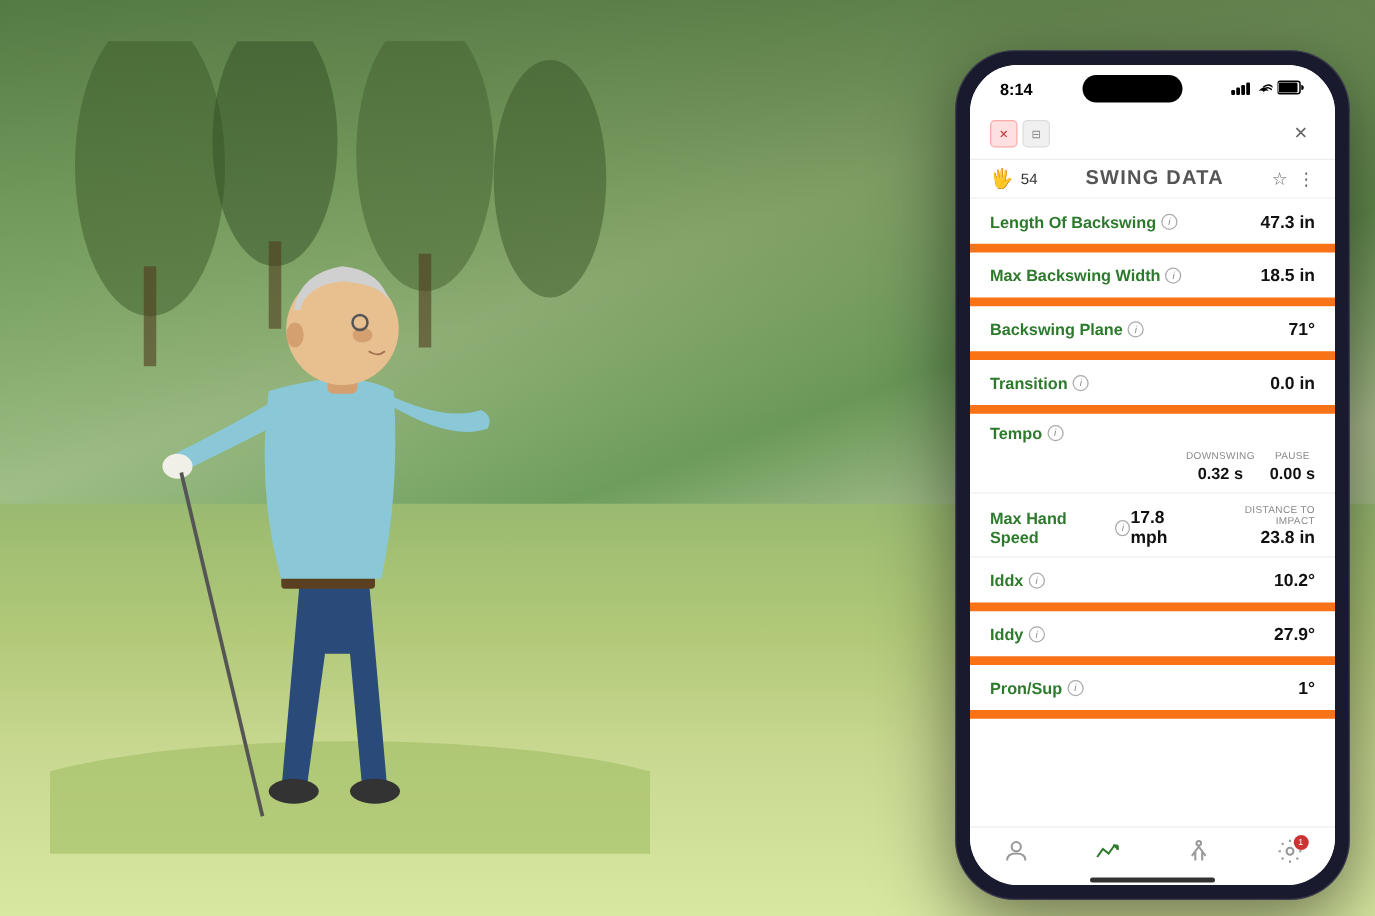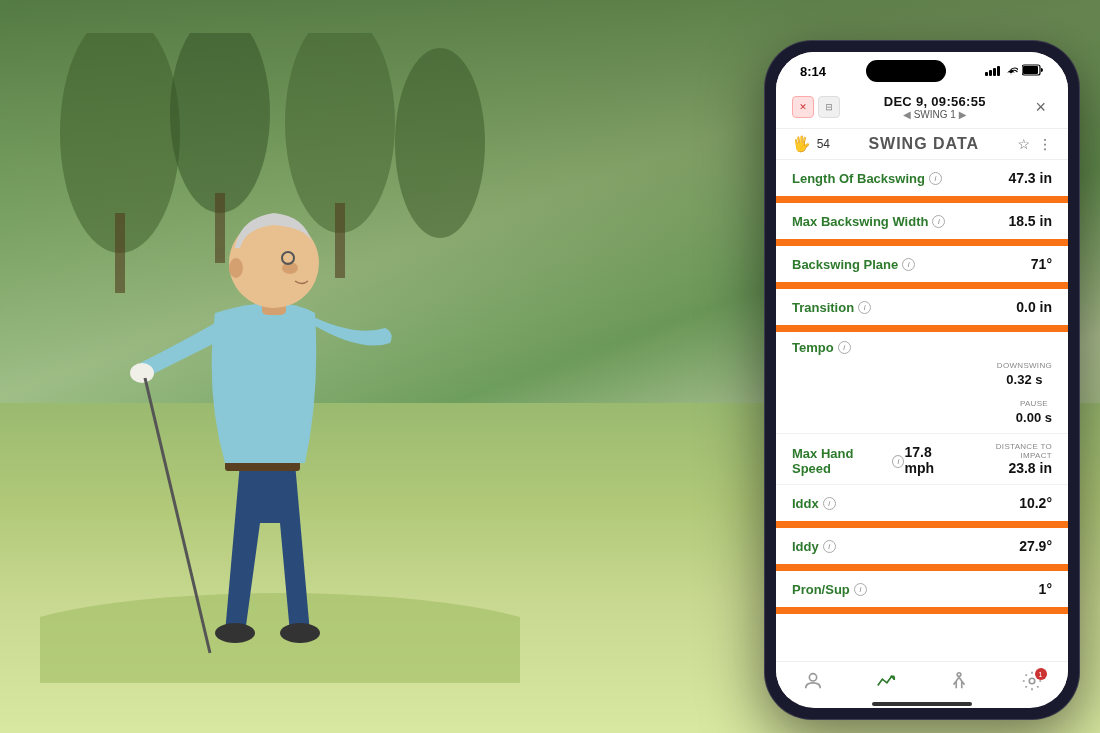--- a/index.html
+++ b/index.html
@@ -506,28 +506,20 @@
           </span>
         </div>
       </div>
 
       <div class="app-header">
         <div class="header-top">
           <div class="header-icons-left">
             <div class="icon-box red-x">✕</div>
             <div class="icon-box">⊟</div>
           </div>
-          <div class="header-date-time">
-            <div class="date-text">DEC 9, 09:56:55</div>
-            <div class="swing-label">
-              <span style="color:#888;">◀</span>
-              <span>SWING 1</span>
-              <span style="color:#888;">▶</span>
-            </div>
-          </div>
           <div class="close-btn">×</div>
         </div>
       </div>
 
       <div class="sub-header">
         <div style="display:flex;align-items:center;gap:4px;">
           <span style="font-size:15px;">🖐</span>
           <span class="sensor-num">54</span>
         </div>
         <span class="swing-data-label">SWING DATA</span>
@@ -569,21 +561,21 @@
             <div class="info-icon">i</div>
           </div>
           <span class="metric-value">0.0 in</span>
         </div>
 
         <div class="tempo-row">
           <div class="tempo-label-row">
             <span class="metric-label">Tempo</span>
             <div class="info-icon">i</div>
           </div>
-          <div class="tempo-values" style="margin-top:4px;flex-direction:column;">
+          <div class="tempo-values" style="margin-top:4px;">
             <div class="tempo-col">
               <div class="tempo-sub-label">DOWNSWING</div>
               <div class="tempo-val">0.32 s</div>
             </div>
             <div class="tempo-col">
               <div class="tempo-sub-label">PAUSE</div>
               <div class="tempo-val">0.00 s</div>
             </div>
           </div>
         </div>

